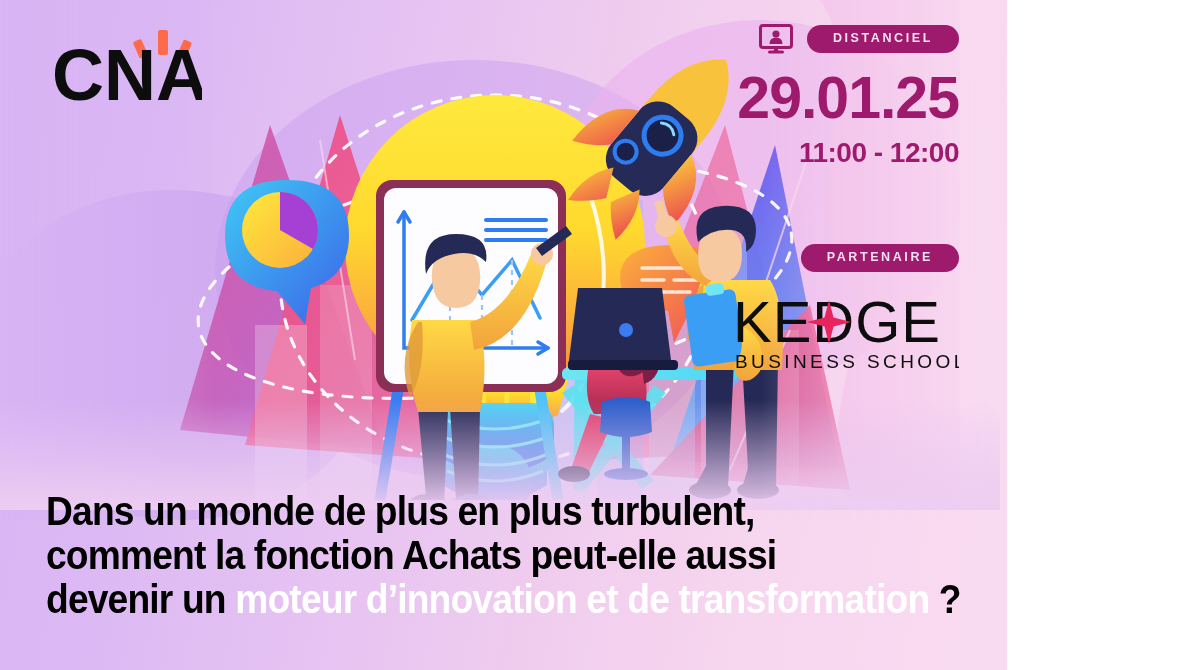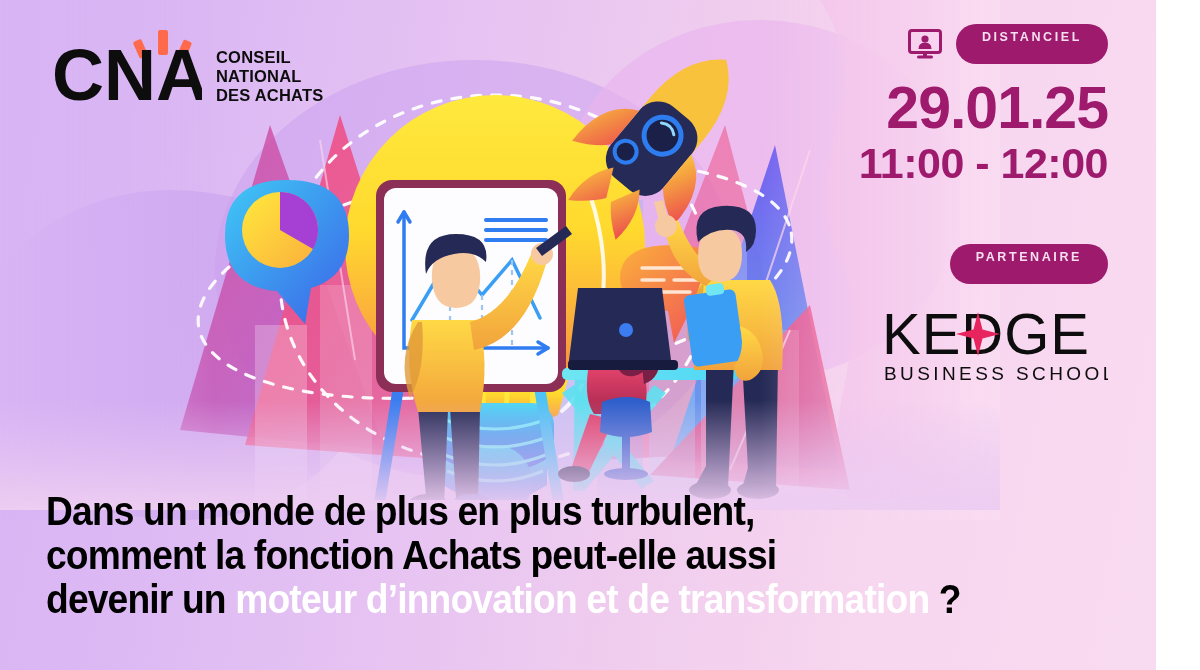--- a/index.html
+++ b/index.html
@@ -6,21 +6,21 @@
     margin: 0;
     padding: 0;
     background: #ffffff;
   }
   body {
     font-family: "Liberation Sans", sans-serif;
   }
 
   .banner {
     position: relative;
-    width: 1156px;
+    width: 1007px;
     height: 670px;
     overflow: hidden;
     background: linear-gradient(100deg,
         #d8b4f4 0%,
         #dcb9f3 18%,
         #e6c3f2 38%,
         #f0cdee 58%,
         #f7d6ef 76%,
         #f9dbf1 100%);
   }
@@ -111,40 +111,40 @@
     justify-content: flex-end;
     align-items: center;
     gap: 14px;
   }
   .monitor-icon { display: block; }
   .badge {
     display: inline-block;
     background: #9d1a6d;
     color: #f7dff0;
     border-radius: 20px;
-    padding: 7px 26px 20px 26px;
+    padding: 7px 26px 8px 26px;
     font-size: 12.5px;
     font-weight: bold;
     letter-spacing: 2.6px;
     line-height: 1;
   }
   .date {
     margin-top: 4px;
     font-family: "Liberation Sans Narrow", "Liberation Sans", sans-serif;
     font-weight: bold;
     font-size: 59px;
     line-height: 80px;
     letter-spacing: -1px;
     color: #9d1a6d;
   }
   .time {
     margin-top: -4px;
     font-family: "Liberation Sans Narrow", "Liberation Sans", sans-serif;
     font-weight: bold;
-    font-size: 43px;
+    font-size: 28px;
     line-height: 38px;
     letter-spacing: -0.5px;
     color: #9d1a6d;
   }
 
   .partner-block {
     position: absolute;
     right: 48px;
     top: 212px;
     width: 320px;
@@ -442,25 +442,20 @@
 
   <div class="cna-logo">
     <svg width="150" height="80" viewBox="0 0 150 80">
       <g fill="#ff6a4d">
         <rect x="106" y="2" width="10" height="25" rx="2"></rect>
         <rect x="84" y="12" width="9" height="18" rx="2" transform="rotate(-24 88 21)"></rect>
         <rect x="128" y="12" width="9" height="18" rx="2" transform="rotate(24 132 21)"></rect>
       </g>
       <text x="0" y="72" font-family="'Liberation Sans Narrow','Liberation Sans',sans-serif" font-size="72" font-weight="bold" fill="#0d0d0d">CNA</text>
     </svg>
-    <div class="cna-text">
-      <div>CONSEIL</div>
-      <div>NATIONAL</div>
-      <div>DES ACHATS</div>
-    </div>
   </div>
 
   <div class="right-col">
     <div class="badge-row">
       <svg class="monitor-icon" width="34" height="30" viewBox="0 0 34 30">
         <rect x="1.5" y="1.5" width="31" height="22" rx="2.5" fill="none" stroke="#9d1a6d" stroke-width="3"></rect>
         <circle cx="17" cy="10" r="3.6" fill="#9d1a6d"></circle>
         <path d="M10.5,20 q0,-6.5 6.5,-6.5 q6.5,0 6.5,6.5 Z" fill="#9d1a6d"></path>
         <rect x="15" y="23.5" width="4" height="4" fill="#9d1a6d"></rect>
         <rect x="9" y="26.5" width="16" height="3" rx="1.5" fill="#9d1a6d"></rect>

